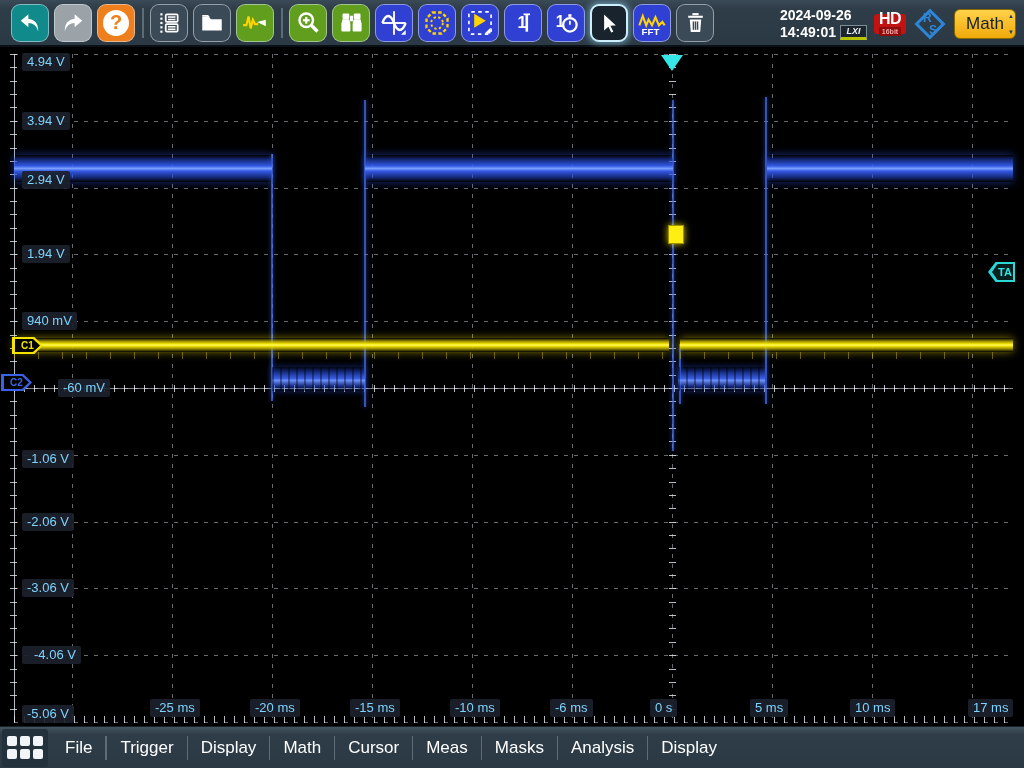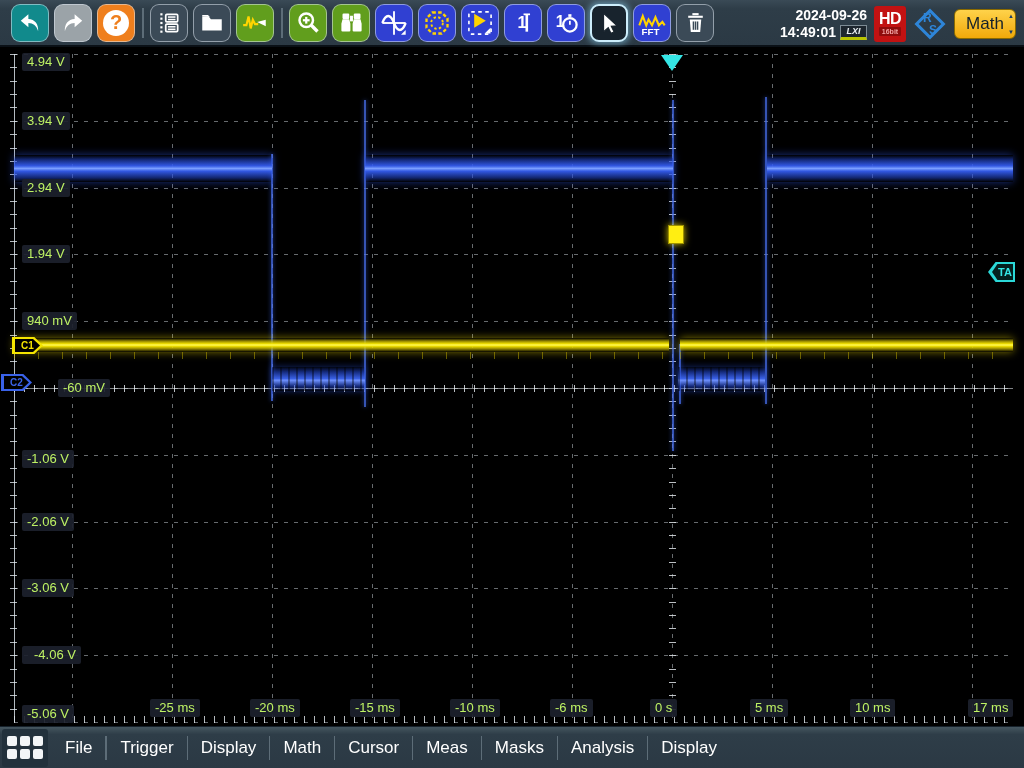--- a/index.html
+++ b/index.html
@@ -20,26 +20,26 @@
     cursor:pointer;
   }
   .tb-btn.selected { border:2px solid #cdeefc; box-shadow:0 0 6px 2px rgba(140,210,240,.55); }
   .tb-sep { width:2px; height:30px; background:#5d6d78; margin:0 6px 0 2px; flex:0 0 auto; }
   .tb-btn svg { display:block; }
   .q-circle { width:26px; height:26px; border-radius:50%; background:#fff; color:#ef7f1d;
     font-weight:bold; font-size:20px; display:flex; align-items:center; justify-content:center; }
 
   
   #status-cluster { position:absolute; right:8px; top:0; height:47px; display:flex; align-items:center; gap:7px; }
-  #clock { text-align:right; color:#fff; font-size:14px; font-weight:bold; line-height:17px; }
+  #clock { text-align:left; color:#fff; font-size:14px; font-weight:bold; line-height:17px; }
   #clock .time-row { display:flex; align-items:center; gap:4px; justify-content:flex-end; }
   #lxi-badge { width:27px; height:15px; background:#1d262e; border:1px solid #7d8b94; color:#e8eef2;
     font-size:9px; font-style:italic; font-weight:bold; display:flex; align-items:center; justify-content:center;
     border-bottom:3px solid #b9c400; }
-  #hd-badge { width:32px; height:36px; background:#c21212; border-radius:3px; display:flex; flex-direction:column;
+  #hd-badge { width:32px; height:20px; background:#c21212; border-radius:3px; display:flex; flex-direction:column;
     align-items:center; justify-content:center; }
   #hd-badge .hd-main { color:#fff; font-weight:900; font-size:16px; line-height:16px; letter-spacing:-.5px; }
   #hd-badge .hd-sub { background:#8f0c0c; color:#f0a0a0; font-size:7px; font-weight:bold; line-height:9px; padding:0 3px; border-radius:1px; }
   #rs-logo { width:34px; height:34px; position:relative; }
   #rs-logo .diamond { position:absolute; left:6px; top:6px; width:22px; height:22px; border:3px solid #2e85d8; transform:rotate(45deg); }
   #rs-logo .rs-r, #rs-logo .rs-s { position:absolute; color:#2e85d8; font-weight:bold; font-size:12px; }
   #rs-logo .rs-r { left:10px; top:4px; } #rs-logo .rs-s { right:10px; bottom:4px; }
   #info-button { height:30px; min-width:62px; background:linear-gradient(180deg,#ffd24a,#f0a90a);
     border:1px solid #8a6a00; border-radius:6px; color:#14202a; font-size:17px;
     display:flex; align-items:center; justify-content:center; padding:0 10px; position:relative; cursor:pointer; }
@@ -56,21 +56,21 @@
   .axis-line-left { position:absolute; left:14px; top:7px; width:1px; height:668px; background:rgba(210,218,226,.85); }
   .tickstrip-left { position:absolute; left:10px; top:7px; width:7px; height:668px;
     background-image:repeating-linear-gradient(180deg, rgba(225,232,238,.8) 0 1px, transparent 1px 13.36px); }
   .tickstrip-bottom { position:absolute; left:14px; top:669px; width:999px; height:7px;
     background-image:repeating-linear-gradient(90deg, rgba(225,232,238,.8) 0 1px, transparent 1px 10px); }
   .ruler-h { position:absolute; left:14px; width:999px; height:7px;
     background-image:repeating-linear-gradient(90deg, rgba(235,240,245,.8) 0 1px, transparent 1px 10px); }
   .ruler-h-line { position:absolute; left:14px; width:999px; height:1px; background:rgba(235,240,245,.55); }
   .ruler-v { position:absolute; top:7px; height:668px; width:7px;
     background-image:repeating-linear-gradient(180deg, rgba(235,240,245,.8) 0 1px, transparent 1px 13.36px); }
-  .axis-chip { position:absolute; background:rgba(28,33,44,.92); color:#bef264; font-size:13px;
+  .axis-chip { position:absolute; background:rgba(28,33,44,.92); color:#7dd3fc; font-size:13px;
     line-height:16px; padding:1px 5px; border-radius:2px; white-space:nowrap; }
 
   
   .c2-band-high { position:absolute; height:27px;
     background:linear-gradient(180deg, rgba(18,48,160,0) 0%, rgba(34,70,205,.55) 16%, rgba(52,92,238,.95) 40%,
       rgba(122,158,255,1) 50%, rgba(52,92,238,.95) 60%, rgba(34,70,205,.55) 84%, rgba(18,48,160,0) 100%);
     box-shadow:0 0 9px rgba(45,85,235,.55); }
   .c2-band-low { position:absolute; height:24px;
     background-image:repeating-linear-gradient(90deg, rgba(0,0,0,.38) 0 2px, transparent 2px 8px),
       linear-gradient(180deg, rgba(18,48,160,.1) 0%, rgba(34,70,205,.6) 20%, rgba(60,100,240,.95) 48%,
@@ -305,21 +305,21 @@
     <div class="c2-band-high" style="left: 365px; width: 308px; top: 108px;"></div>
     <div class="c2-band-low" style="left: 678px; width: 87px; top: 320px;"></div>
     <div class="c2-band-high" style="left: 767px; width: 246px; top: 108px;"></div>
     <div class="c1-band" style="left: 14px; width: 655px; top: 291px;"></div>
     <div class="c1-noise" style="left: 14px; width: 655px; top: 305px;"></div>
     <div class="c1-band" style="left: 680px; width: 333px; top: 291px;"></div>
     <div class="c1-noise" style="left: 680px; width: 333px; top: 305px;"></div>
     <div class="c1-pulse" style="left: 668px; width: 16px; top: 178px; height: 19px;"></div>
     <div class="axis-chip" style="left: 22px; top: 6px;">4.94 V</div>
     <div class="axis-chip" style="left: 22px; top: 65px;">3.94 V</div>
-    <div class="axis-chip" style="left: 22px; top: 132px;">2.94 V</div>
+    <div class="axis-chip" style="left: 22px; top: 124px;">2.94 V</div>
     <div class="axis-chip" style="left: 22px; top: 198px;">1.94 V</div>
     <div class="axis-chip" style="left: 22px; top: 265px;">940 mV</div>
     <div class="axis-chip" style="left: 22px; top: 332px; margin-left: 36px;">-60 mV</div>
     <div class="axis-chip" style="left: 22px; top: 403px;">-1.06 V</div>
     <div class="axis-chip" style="left: 22px; top: 466px;">-2.06 V</div>
     <div class="axis-chip" style="left: 22px; top: 532px;">-3.06 V</div>
     <div class="axis-chip" style="left: 22px; top: 599px; padding-left: 12px;">-4.06 V</div>
     <div class="axis-chip" style="left: 22px; top: 658px;">-5.06 V</div>
     <div class="axis-chip" style="top: 652px; left: 150px;">-25 ms</div>
     <div class="axis-chip" style="top: 652px; left: 250px;">-20 ms</div>

